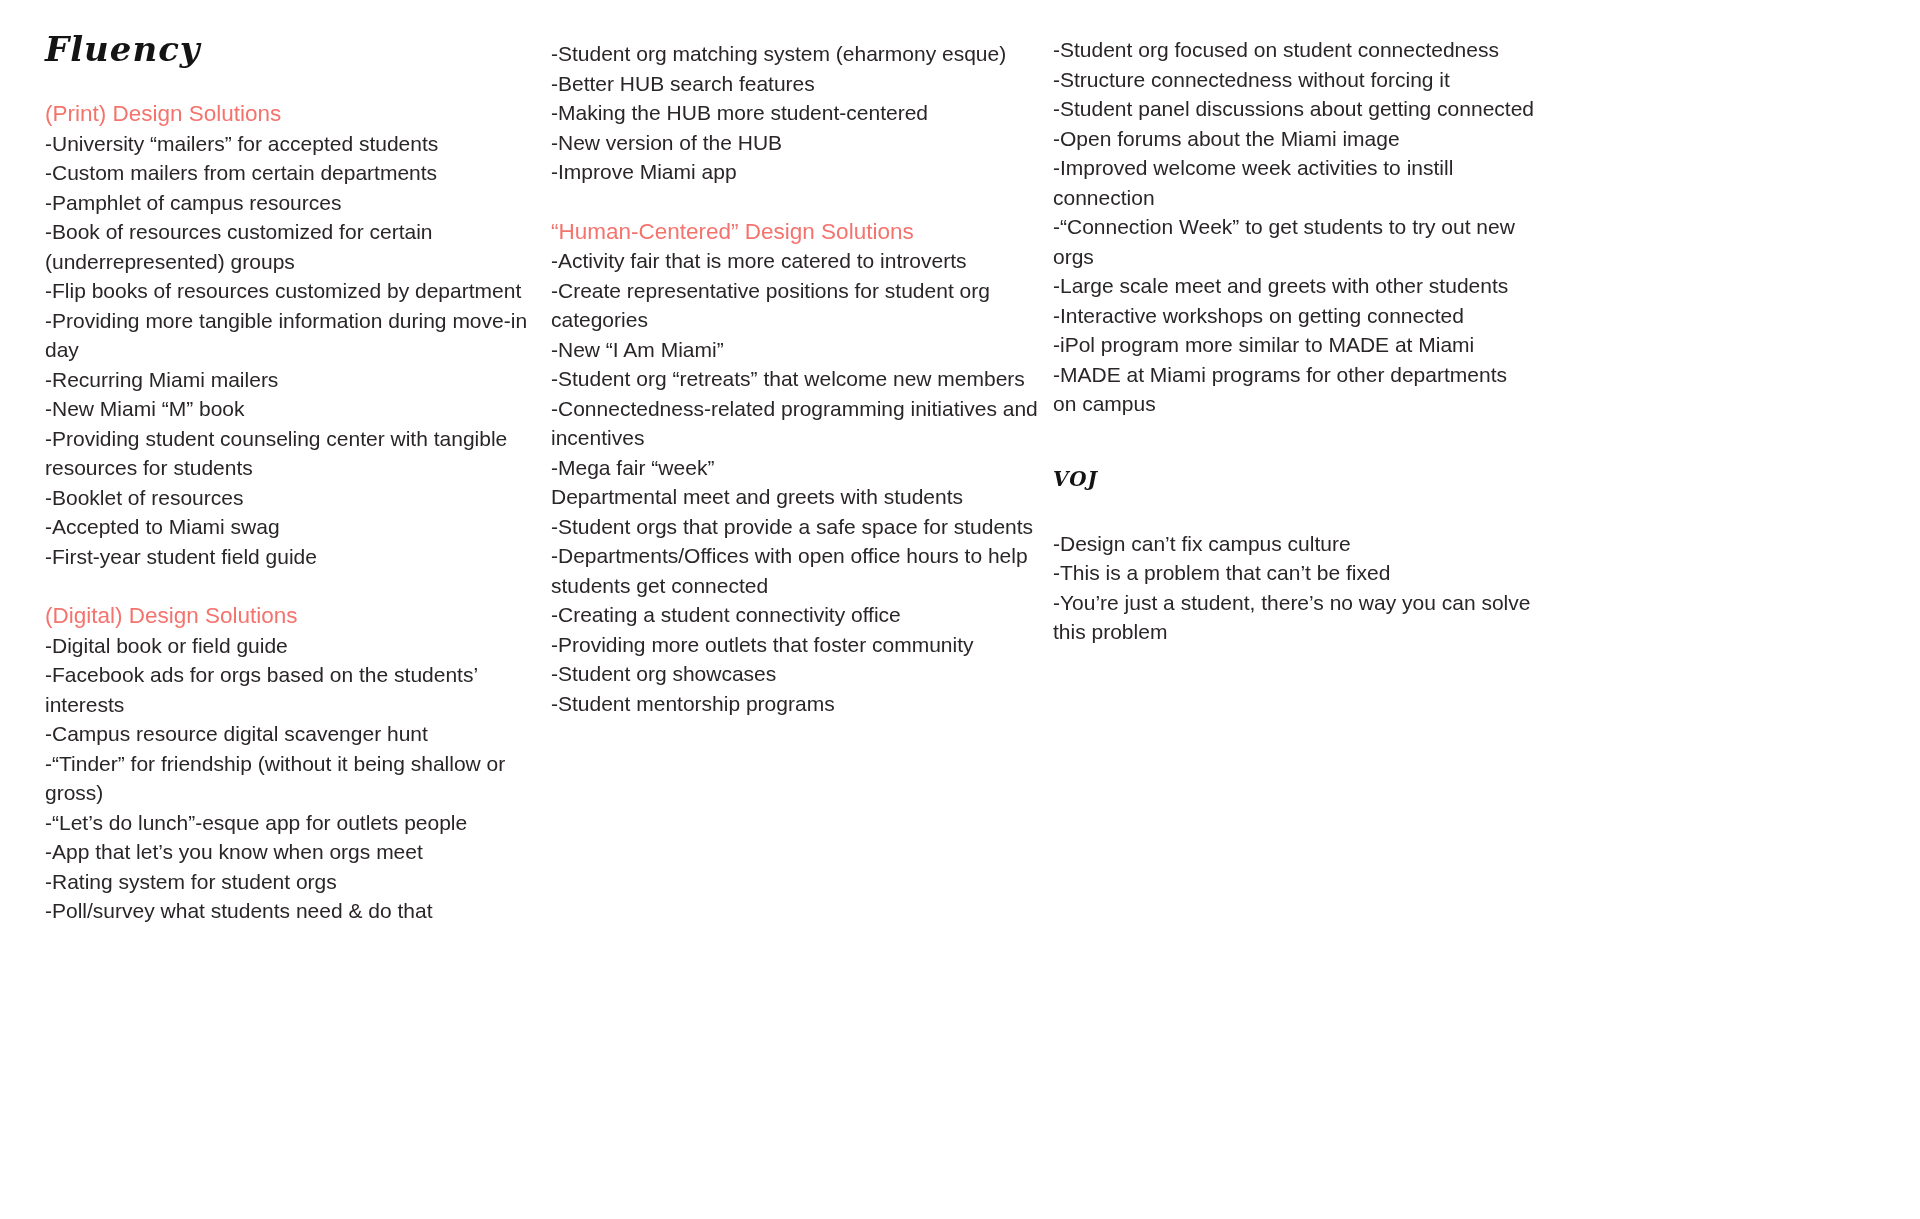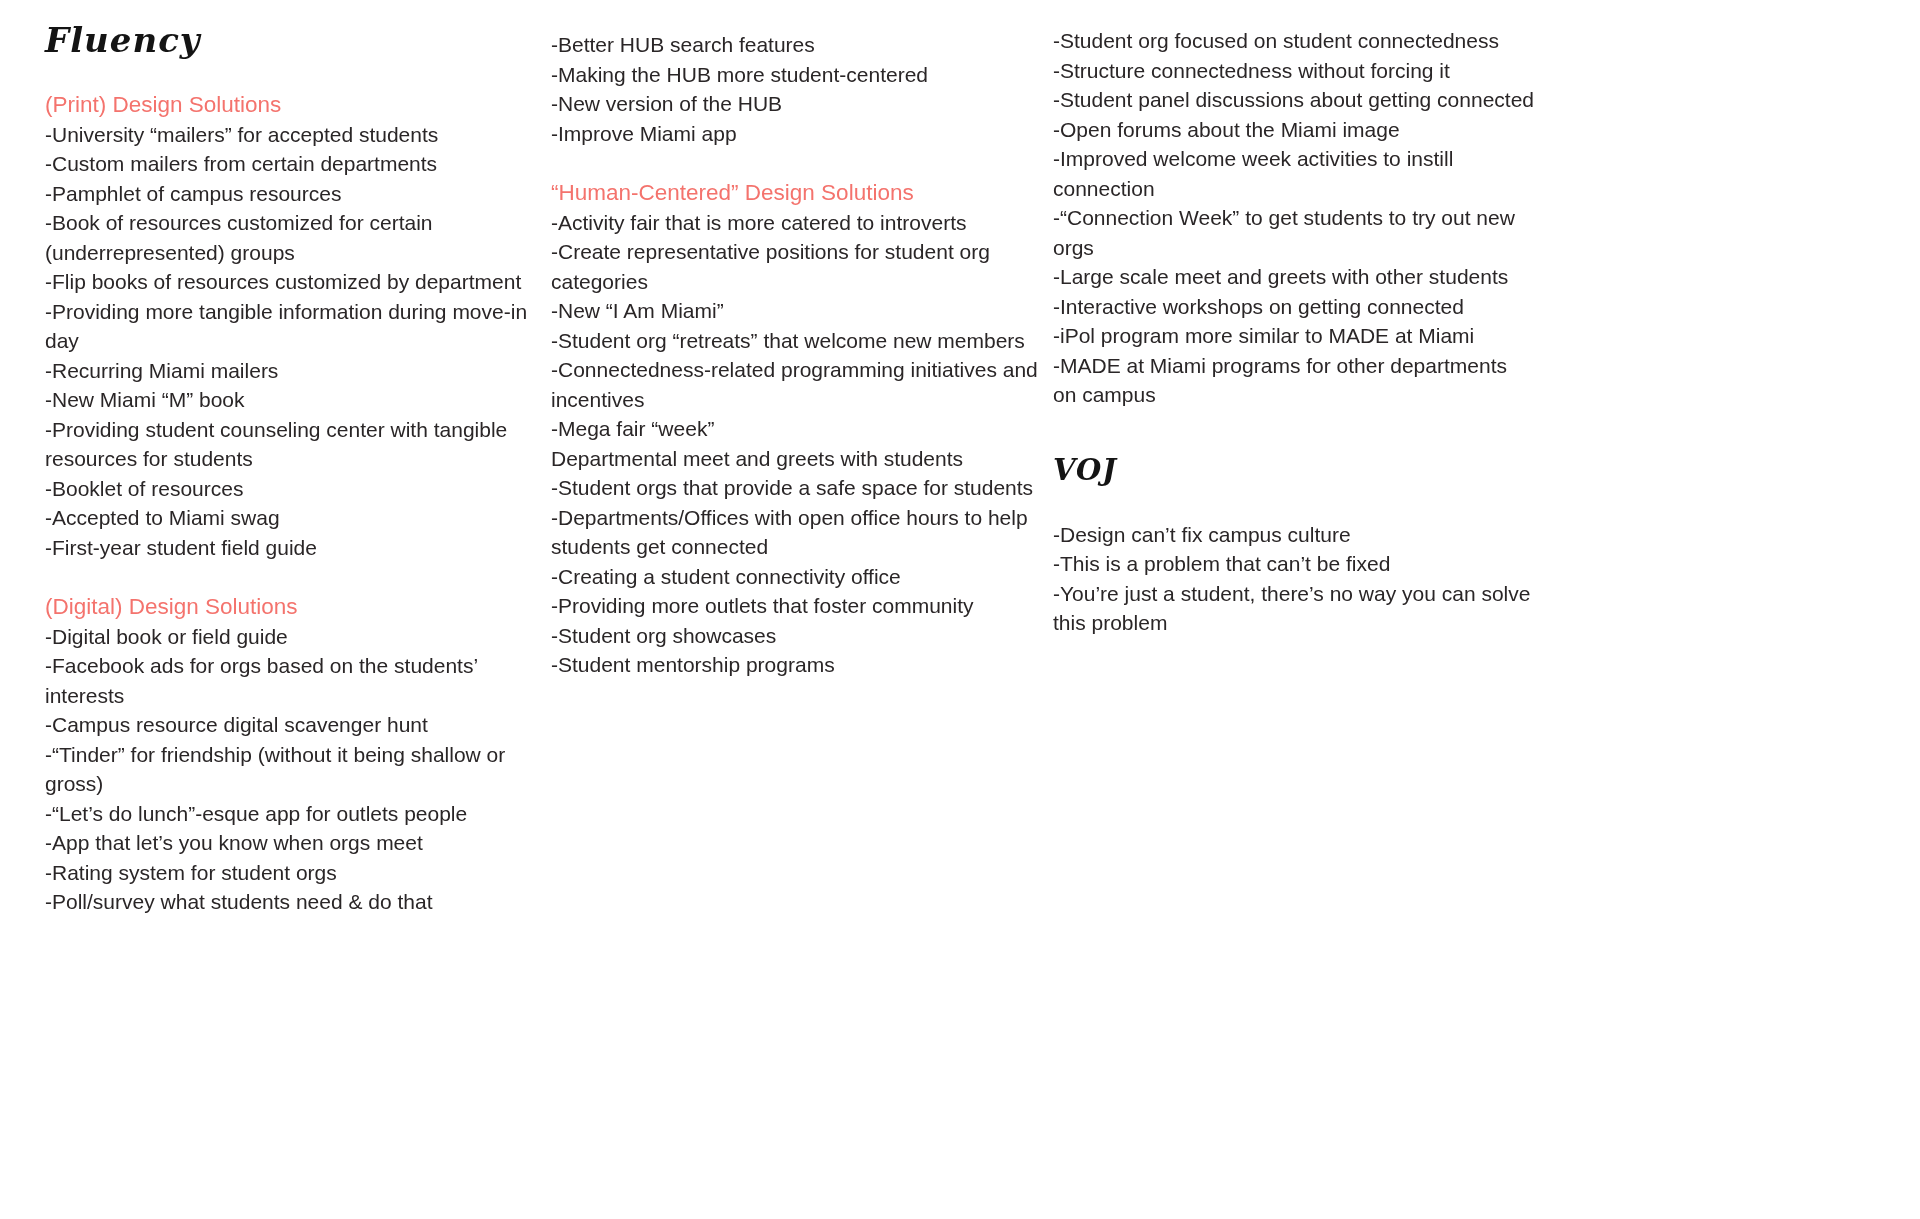--- a/index.html
+++ b/index.html
@@ -15,42 +15,42 @@
     overflow: hidden;
   }
   .page {
     position: relative;
     width: 1920px;
     height: 1219px;
     background: #ffffff;
   }
   .column {
     position: absolute;
-    top: 0;
+    top: 9px;
     box-sizing: border-box;
   }
   #col1 { left: 45px;   width: 508px; padding-top: 20px; }
   #col2 { left: 551px;  width: 488px; padding-top: 30px; }
   #col3 { left: 1053px; width: 482px; padding-top: 26px; }
 
   .doc-title {
     font-family: "DejaVu Serif", serif;
     font-style: italic;
     font-weight: 700;
     font-size: 34px;
     line-height: 40px;
     color: #141414;
     letter-spacing: 1px;
     margin: 0 0 24px 0;
   }
   .voj-title {
     font-family: "DejaVu Serif", serif;
     font-style: italic;
     font-weight: 700;
-    font-size: 29px;
+    font-size: 20px;
     line-height: 36px;
     color: #141414;
     letter-spacing: 1px;
     margin: 42px 0 32px 0;
   }
   .section-header {
     color: var(--header-color, #f4736d);
     font-size: 22.5px;
     line-height: 29.5px;
     font-weight: 400;
@@ -93,20 +93,21 @@
         <div class="item">-Campus resource digital scavenger hunt</div>
         <div class="item">-“Tinder” for friendship (without it being shallow or gross)</div>
         <div class="item">-“Let’s do lunch”-esque app for outlets people</div>
         <div class="item">-App that let’s you know when orgs meet</div>
         <div class="item">-Rating system for student orgs</div>
         <div class="item">-Poll/survey what students need &amp; do that</div>
       </div>
     </div>
   <div class="column" id="col2">
       <div class="item-list">
+        <div class="item">-Student org matching system (eharmony esque)</div>
         <div class="item">-Better HUB search features</div>
         <div class="item">-Making the HUB more student-centered</div>
         <div class="item">-New version of the HUB</div>
         <div class="item">-Improve Miami app</div>
       </div>
       <div class="section-header">“Human-Centered” Design Solutions</div>
       <div class="item-list">
         <div class="item">-Activity fair that is more catered to introverts</div>
         <div class="item">-Create representative positions for student org categories</div>
         <div class="item">-New “I Am Miami”</div>

